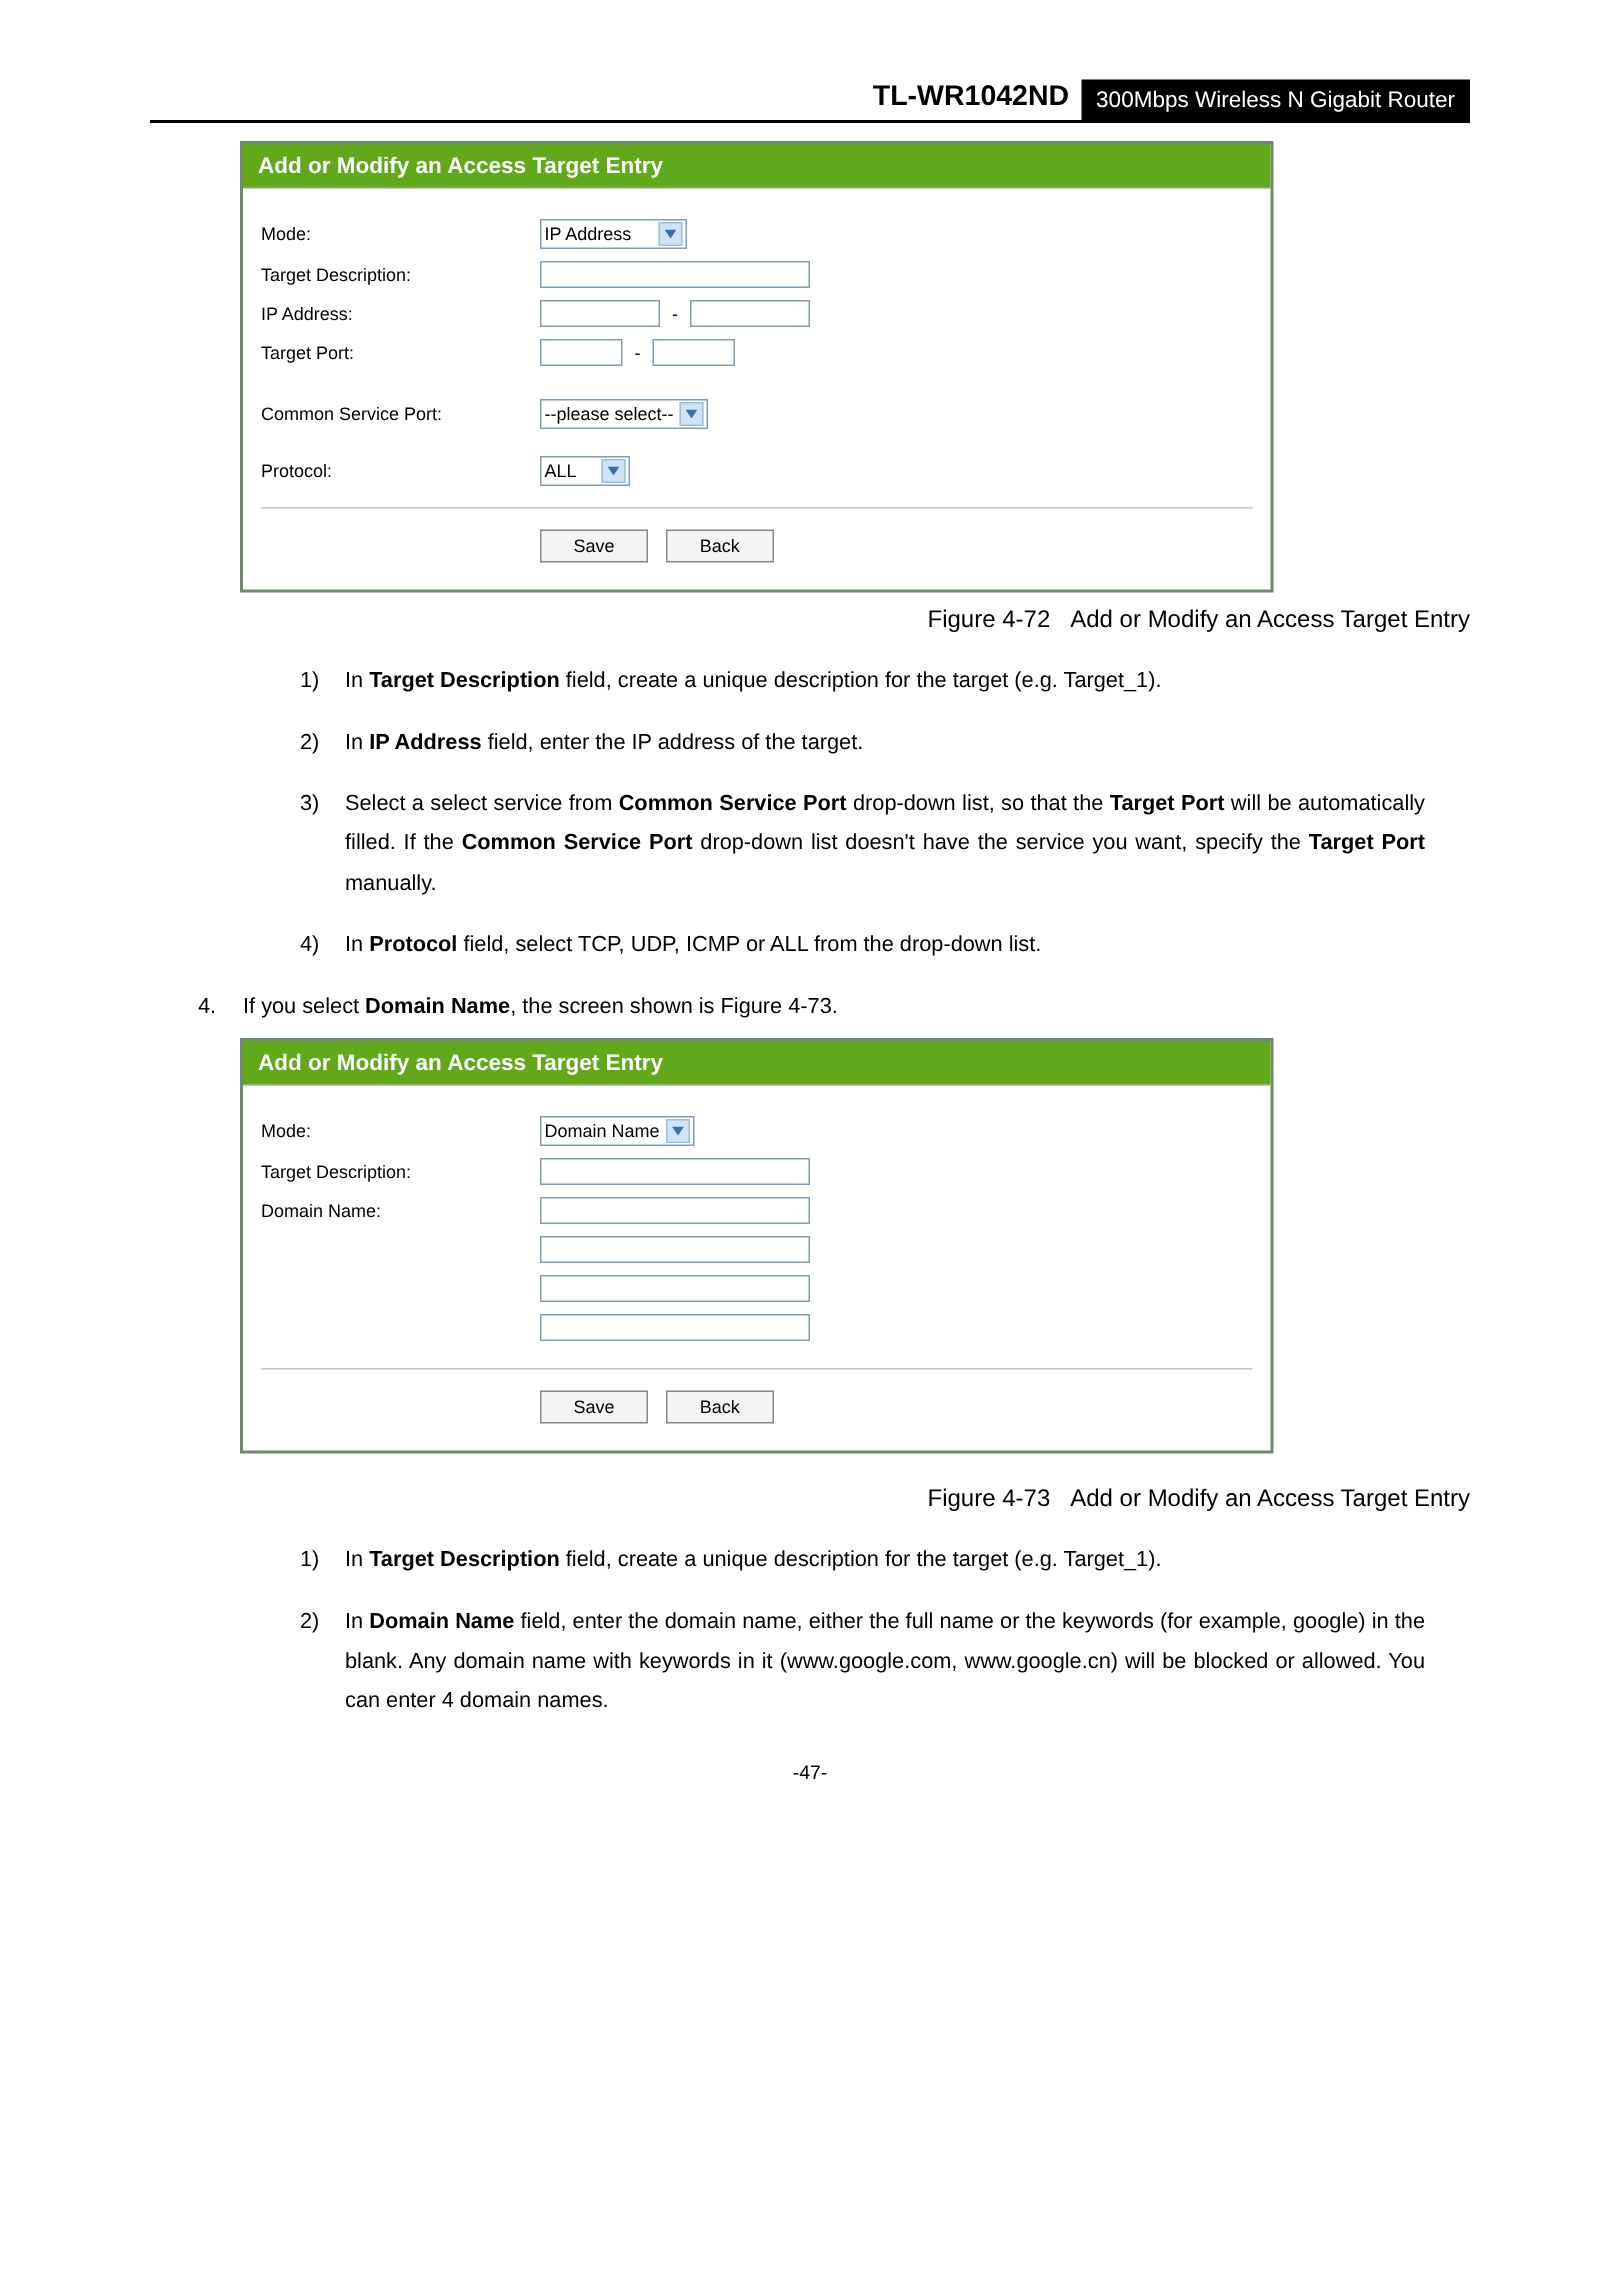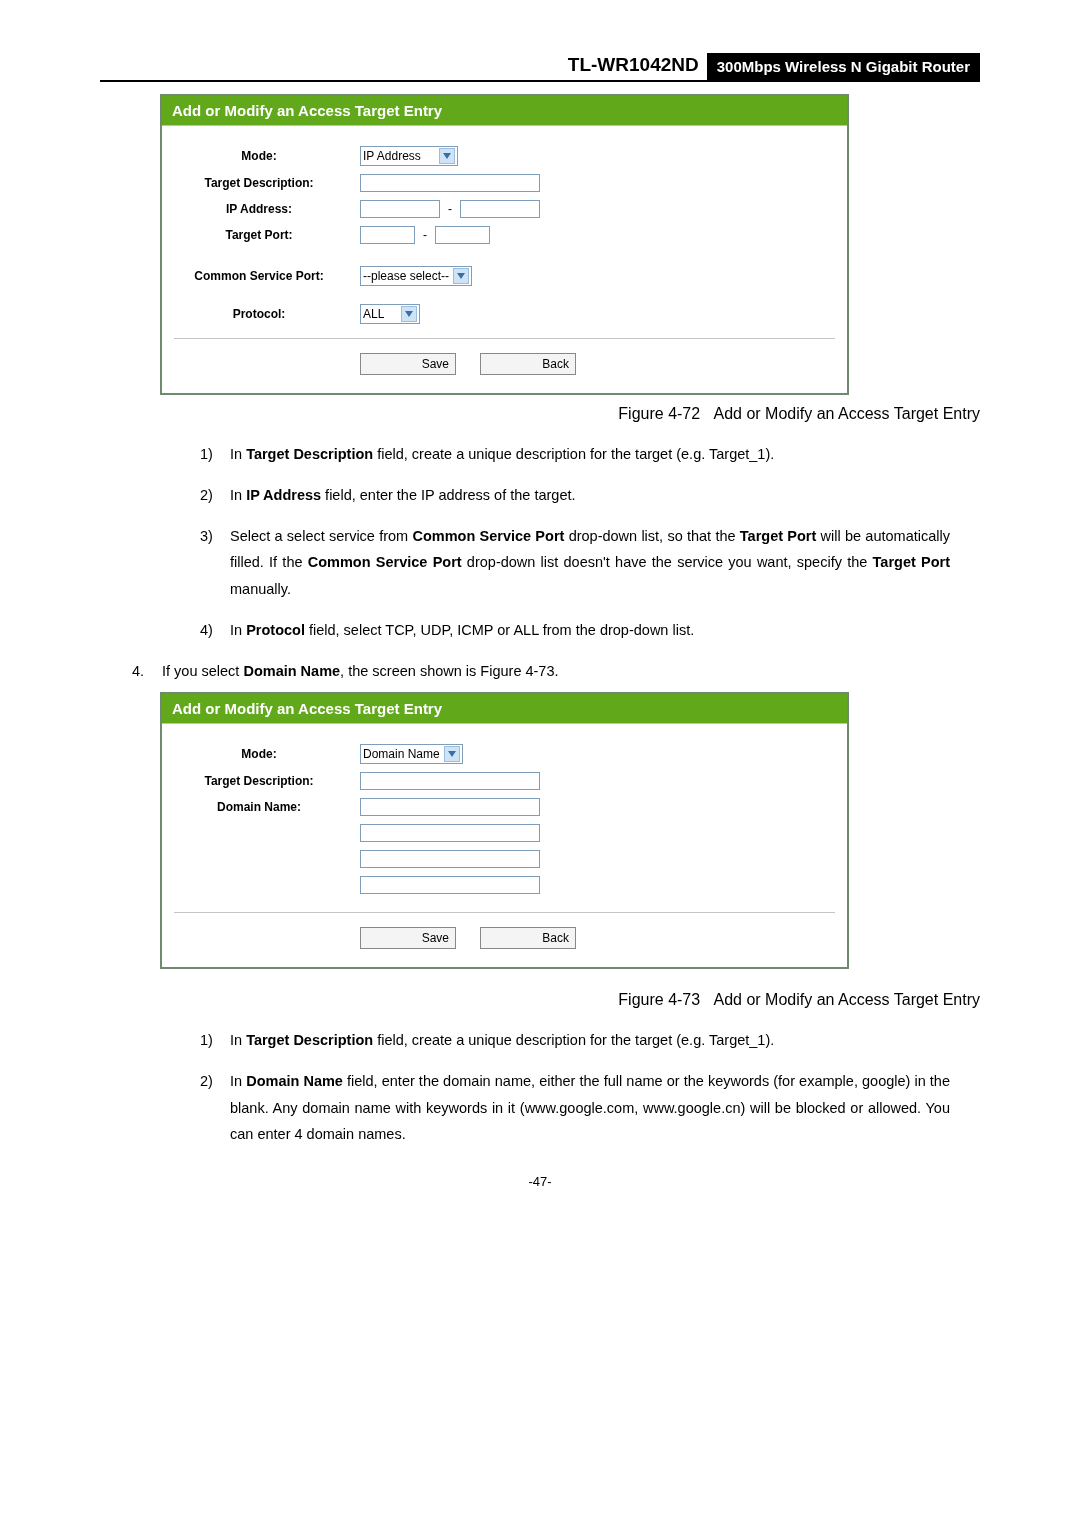--- a/index.html
+++ b/index.html
@@ -24,21 +24,21 @@
     align-items: flex-end;
   }
   .header-model {
     font-weight: bold;
     font-size: 19px;
     padding: 4px 8px 4px 0;
   }
   .header-desc {
     background: #000;
     color: #fff;
-    font-weight: bold;
+    font-weight: normal;
     font-size: 15px;
     padding: 5px 10px;
   }
 
   .screenshot {
     border: 2px solid #6f8a6f;
     width: 685px;
     margin: 8px 0 10px 60px;
     background: #fff;
   }
@@ -53,22 +53,22 @@
   .screenshot-body {
     padding: 20px 12px 18px 12px;
   }
   .form-row {
     display: flex;
     align-items: center;
     margin-bottom: 8px;
   }
   .form-row .lbl {
     width: 170px;
-    text-align: center;
-    font-weight: bold;
+    text-align: left;
+    font-weight: normal;
     font-size: 12px;
     padding-right: 16px;
   }
   .form-row .ctrl {
     display: flex;
     align-items: center;
     gap: 4px;
   }
 
   .sel {
@@ -115,24 +115,23 @@
     margin: 14px 0;
   }
 
   .btnbar {
     padding-left: 186px;
   }
   .wbtn {
     border: 1px solid #888;
     background: #f4f4f4;
     font-size: 12px;
-    width: 96px;
+    width: 72px;
     height: 22px;
-    margin-right: 20px;
-    text-align: right;
+    margin-right: 8px;
   }
 
   .caption {
     text-align: right;
     font-size: 16px;
     margin: 6px 0 18px 0;
   }
 
   .instructions {
     margin-left: 100px;

